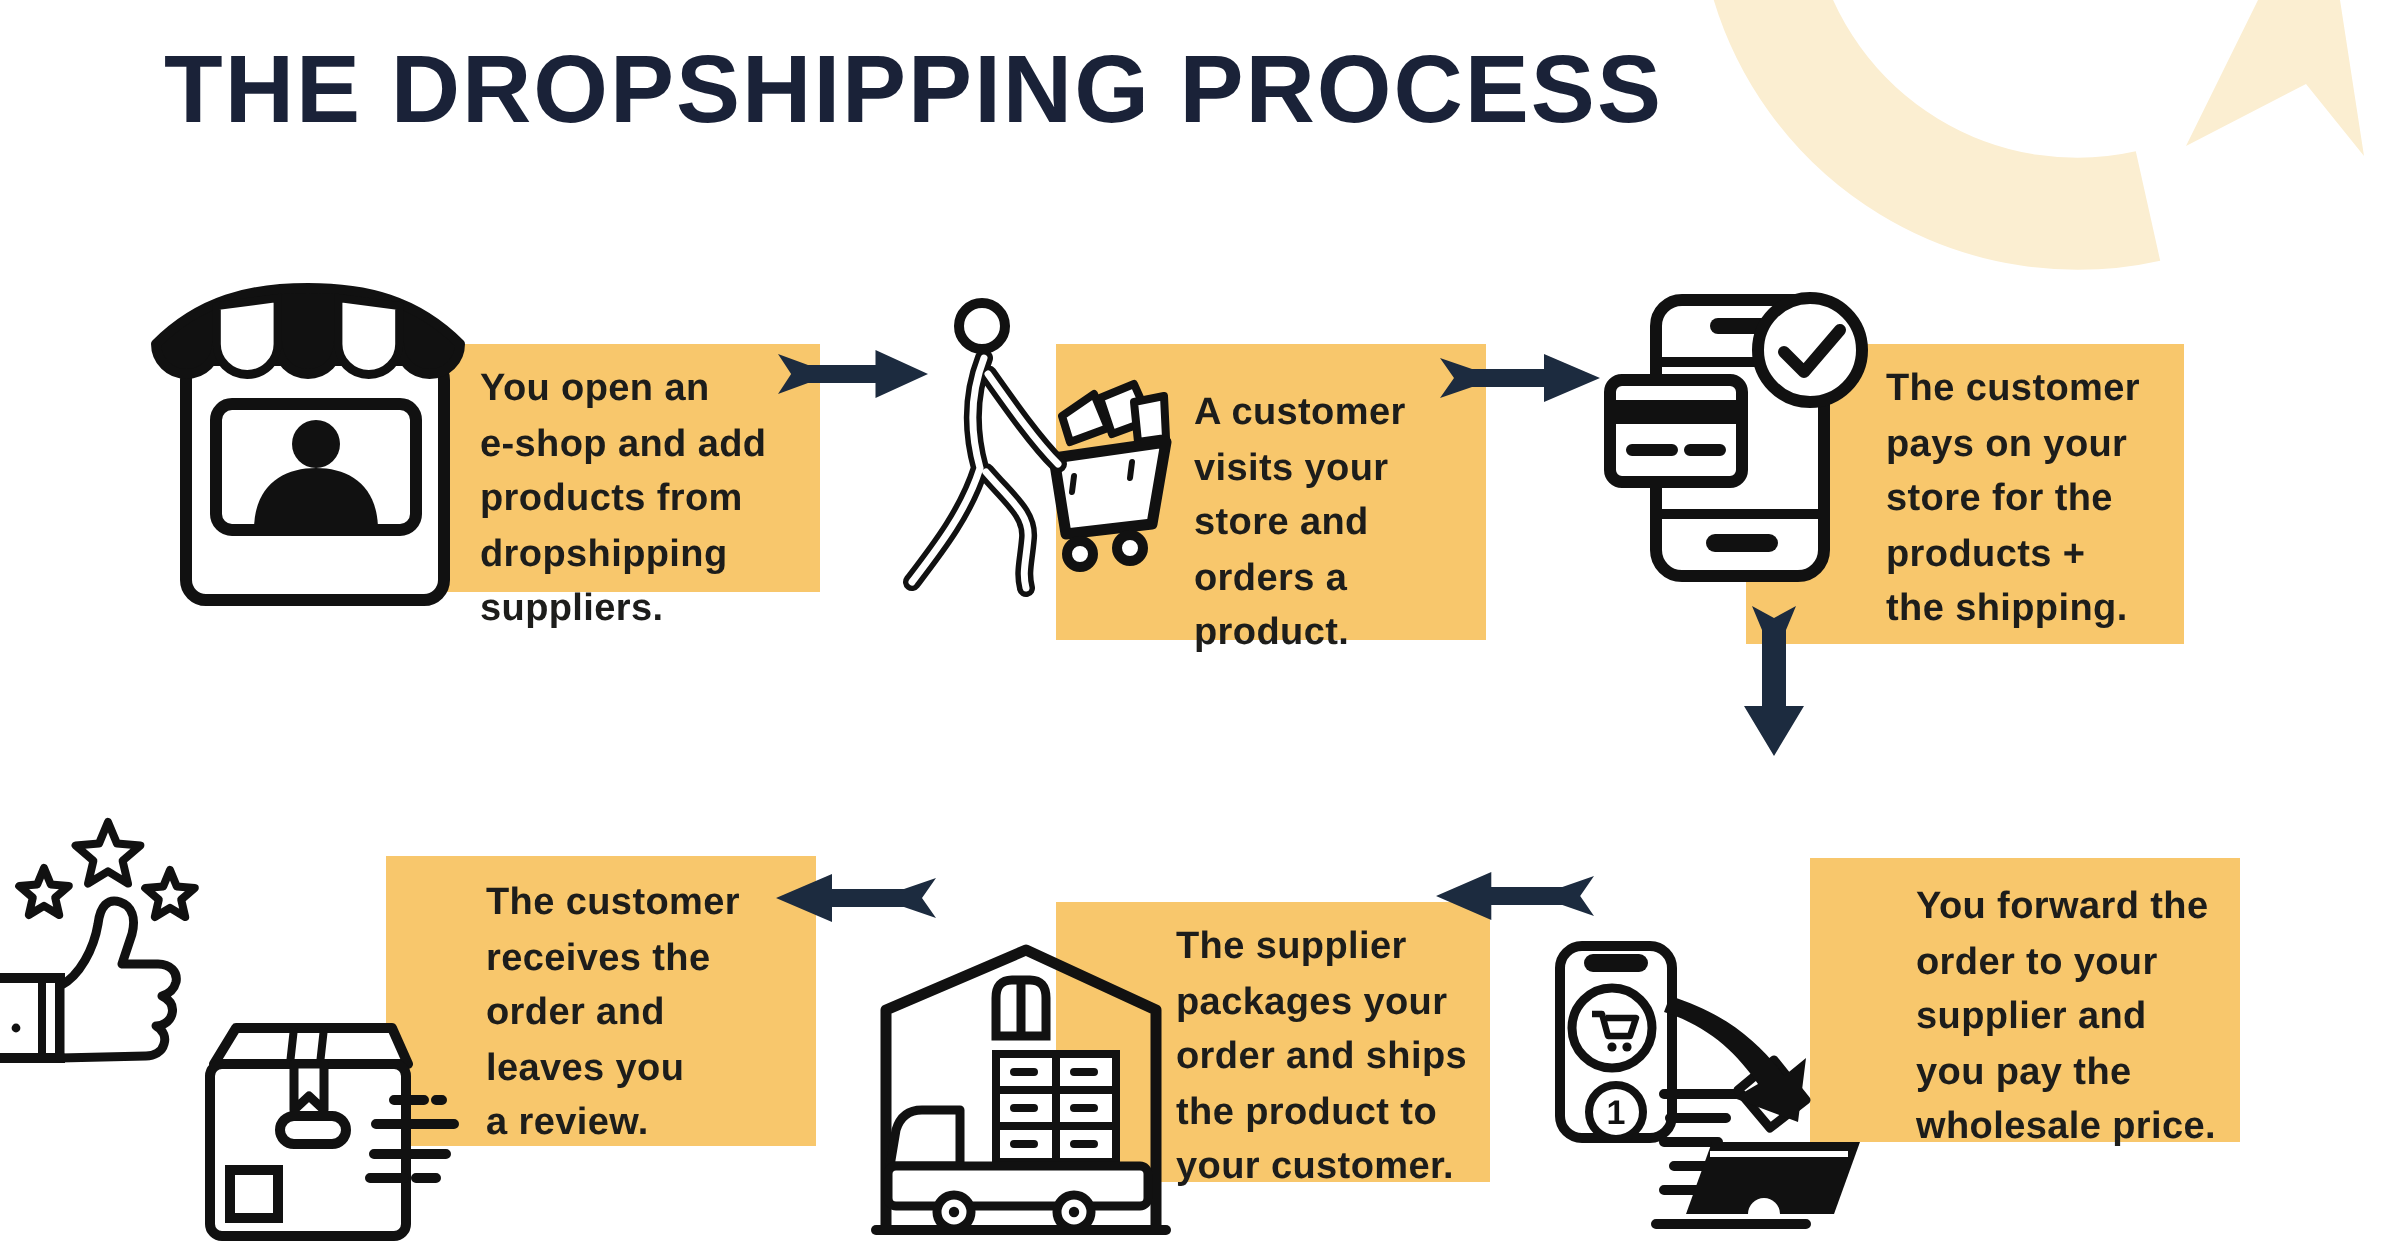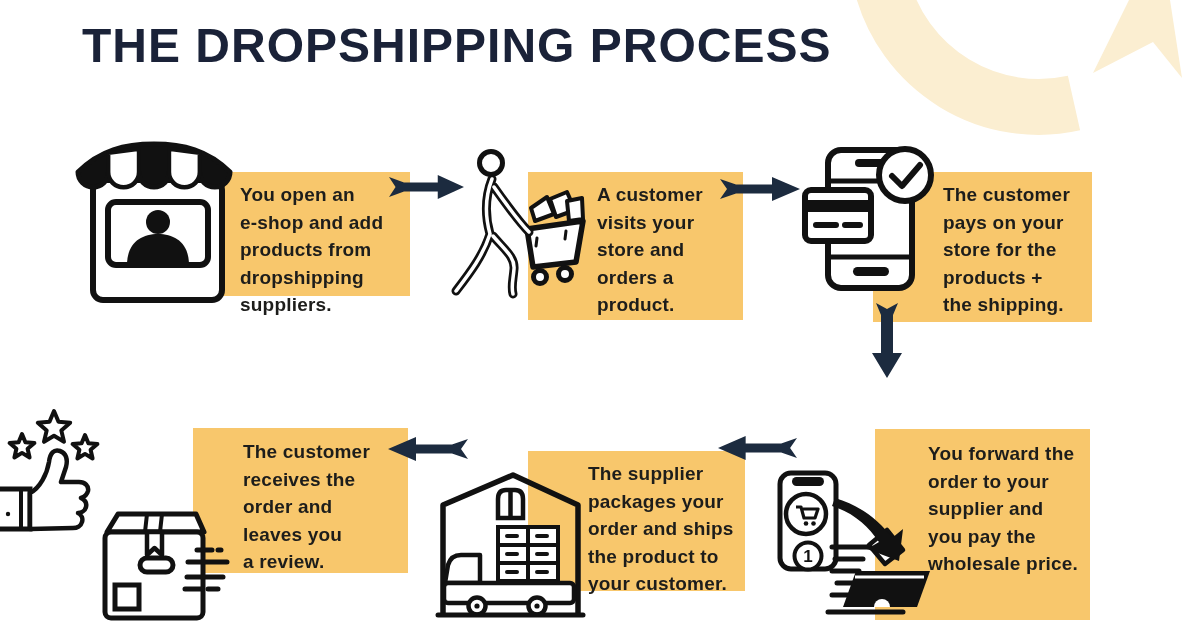--- a/index.html
+++ b/index.html
@@ -42,34 +42,34 @@
 <h1 class="title">THE DROPSHIPPING PROCESS</h1>
 
 <div class="sbox" style="left:193px;top:172px;width:217px;height:124px">
   <div class="stext" style="padding:9px 4px 0 47px">You open an
 e-shop and add
 products from
 dropshipping
 suppliers.</div>
 </div>
 <div class="sbox" style="left:528px;top:172px;width:215px;height:148px">
-  <div class="stext" style="padding:9px 4px 0 69px">A customer
+  <div class="stext" style="padding:21px 4px 0 69px">A customer
 visits your
 store and
 orders a
 product.</div>
 </div>
 <div class="sbox" style="left:873px;top:172px;width:219px;height:150px">
   <div class="stext" style="padding:9px 4px 0 70px">The customer
 pays on your
 store for the
 products +
 the shipping.</div>
 </div>
-<div class="sbox" style="left:875px;top:429px;width:215px;height:191px">
+<div class="sbox" style="left:905px;top:429px;width:215px;height:142px">
   <div class="stext" style="padding:11px 4px 0 53px">You forward the
 order to your
 supplier and
 you pay the
 wholesale price.</div>
 </div>
 <div class="sbox" style="left:528px;top:451px;width:217px;height:140px">
   <div class="stext" style="padding:9px 4px 0 60px">The supplier
 packages your
 order and ships

